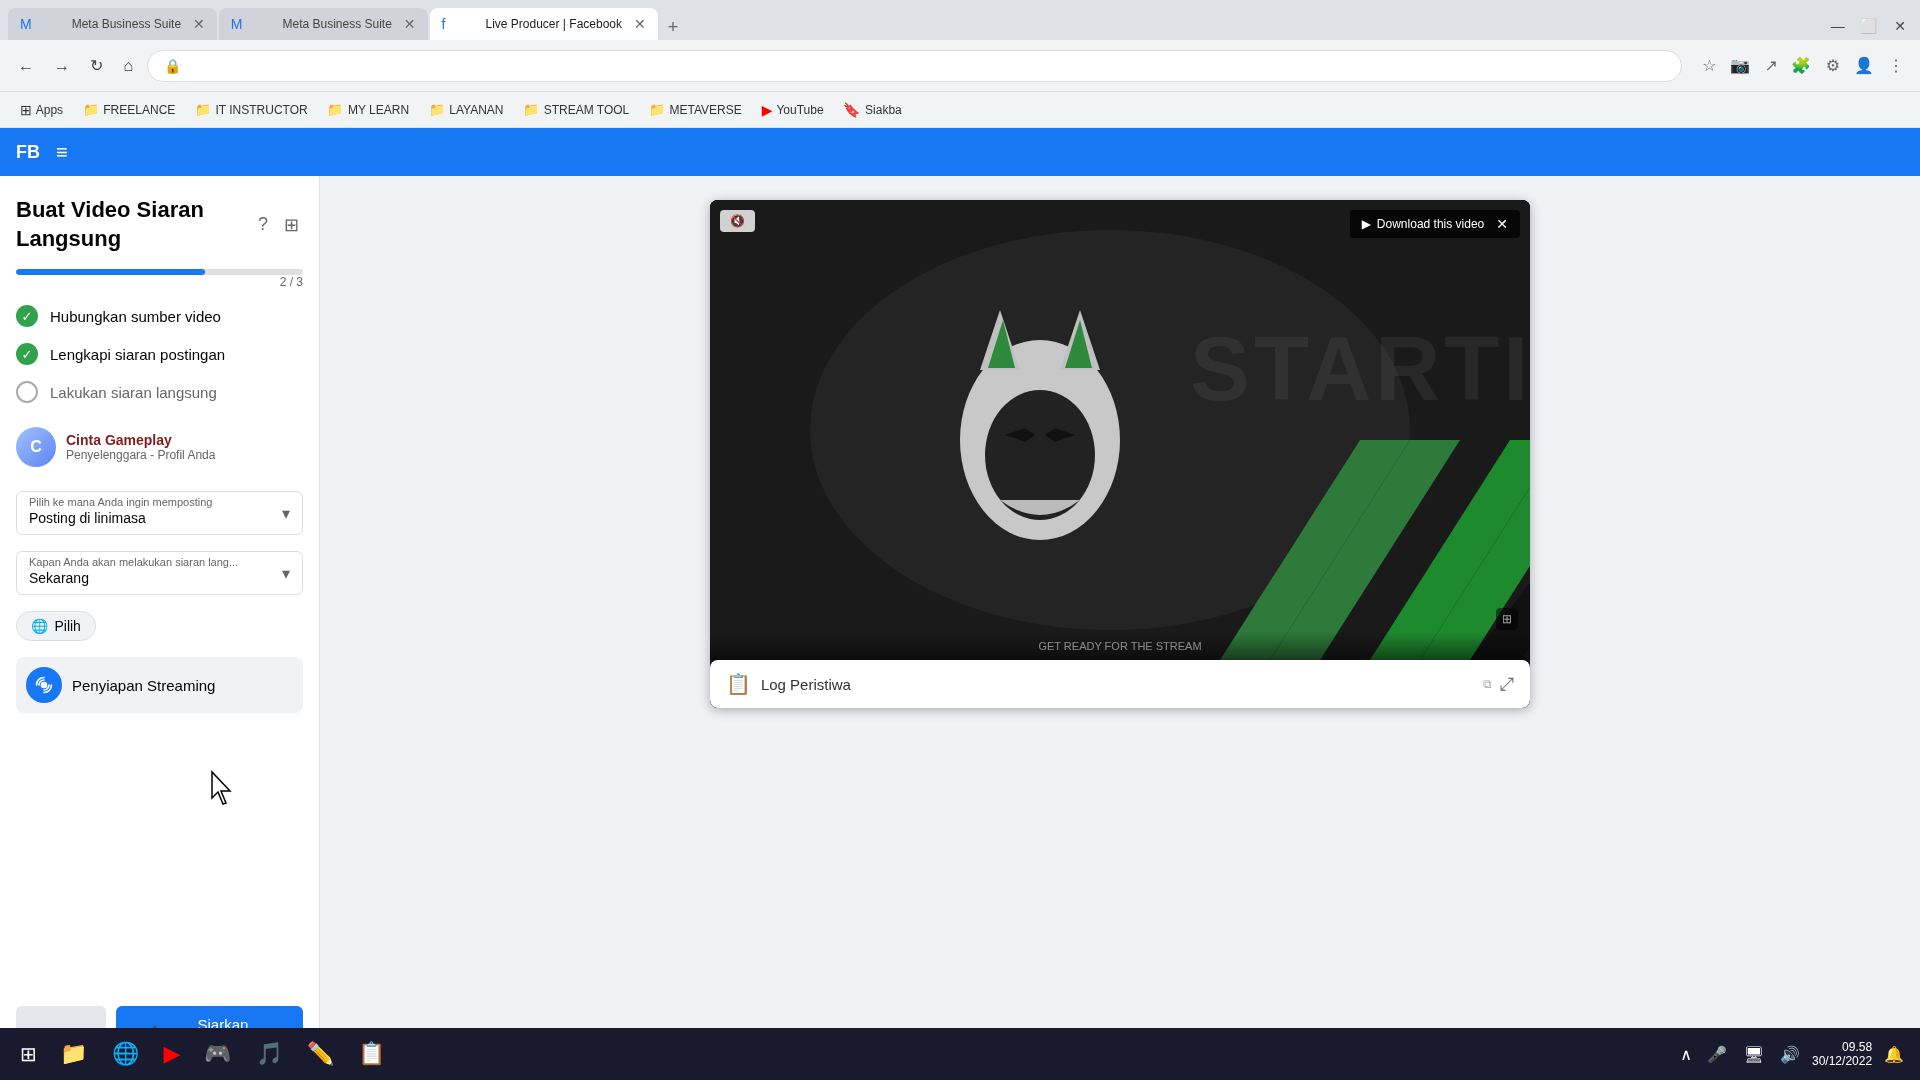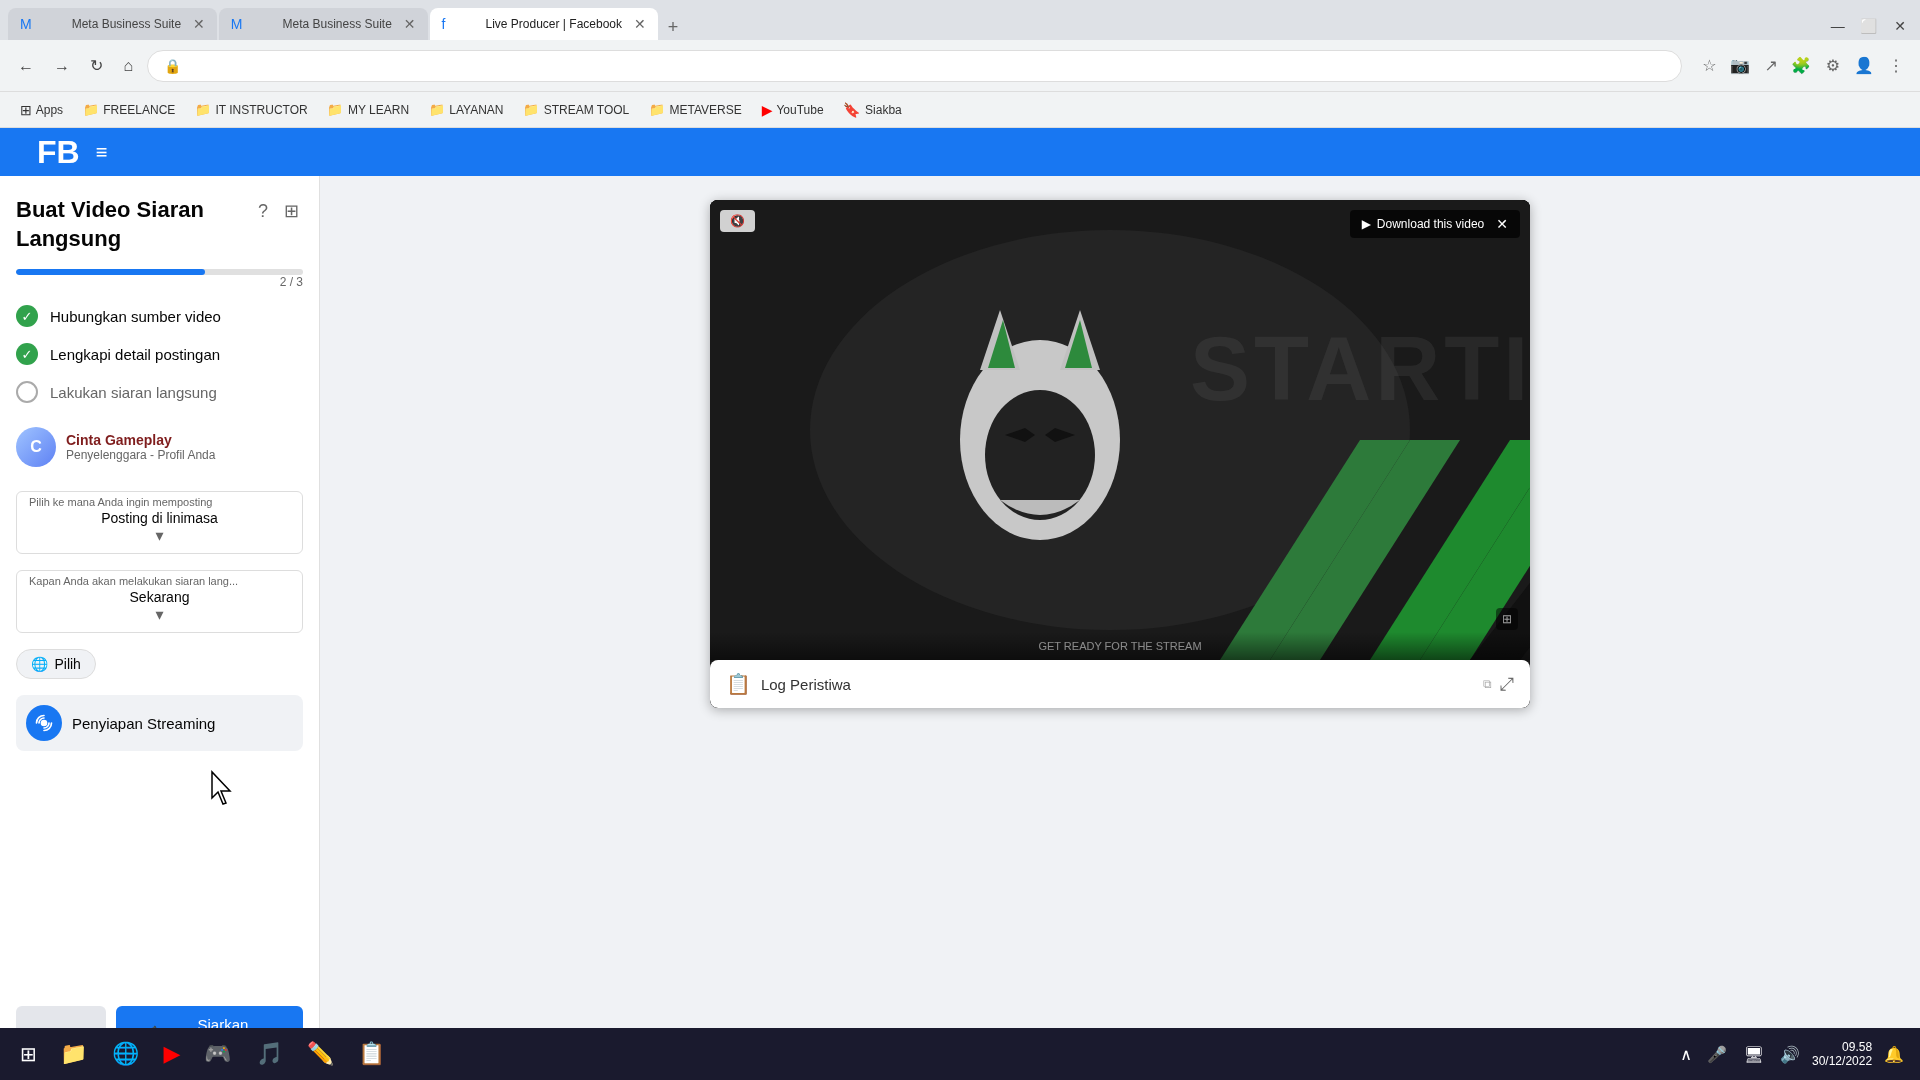--- a/index.html
+++ b/index.html
@@ -103,21 +103,21 @@
 
     
     .fb-header {
       background: #1877f2;
       height: 48px;
       display: flex;
       align-items: center;
       padding: 0 16px;
       gap: 16px;
     }
-    .fb-logo { color: #fff; font-size: 32px; font-weight: bold; margin-left: 21px; }
+    .fb-logo { color: #fff; font-size: 18px; font-weight: bold; }
     .fb-menu-icon { color: #fff; font-size: 20px; cursor: pointer; }
 
     
     .main-content {
       flex: 1;
       display: flex;
       overflow: hidden;
     }
 
     
@@ -206,21 +206,20 @@
     .dropdown-wrap {
       border: 1px solid #ddd;
       border-radius: 6px;
       padding: 8px 12px;
       display: flex;
       align-items: center;
       justify-content: space-between;
       cursor: pointer;
       background: #fff;
       position: relative;
-      flex-direction: column;
     }
     .dropdown-label-small { font-size: 11px; color: #666; position: absolute; top: 4px; left: 12px; }
     .dropdown-value { font-size: 14px; color: #050505; margin-top: 10px; }
     .dropdown-arrow { color: #666; font-size: 16px; }
 
     
     .publik-badge {
       display: inline-flex;
       align-items: center;
       gap: 6px;
@@ -423,21 +422,21 @@
       color: #fff;
     }
     .taskbar-spacer { flex: 1; }
     .taskbar-tray { display: flex; align-items: center; gap: 8px; color: #fff; font-size: 12px; }
     .taskbar-time { display: flex; flex-direction: column; align-items: flex-end; color: #fff; font-size: 12px; }
     .tray-icon { font-size: 16px; cursor: pointer; padding: 4px; }
 
     .sidebar-top-row {
       display: flex;
       justify-content: space-between;
-      align-items: flex-start;
+      align-items: center;
     }
 
     
     .cursor {
       position: fixed;
       width: 24px; height: 36px;
       left: 210px; top: 770px;
       z-index: 9999;
       pointer-events: none;
     }
@@ -555,21 +554,21 @@
           <div class="progress-label">2 / 3</div>
         </div>
 
         <div class="steps-list">
           <div class="step-item">
             <div class="step-icon-done">✓</div>
             <span class="step-label done">Hubungkan sumber video</span>
           </div>
           <div class="step-item">
             <div class="step-icon-done">✓</div>
-            <span class="step-label done">Lengkapi detail postingan</span>
+            <span class="step-label done">Lengkapi siaran postingan</span>
           </div>
           <div class="step-item">
             <div class="step-icon-pending"></div>
             <span class="step-label pending">Lakukan siaran langsung</span>
           </div>
         </div>
 
         <div class="profile-section">
           <div class="avatar">C</div>
           <div class="profile-info">

